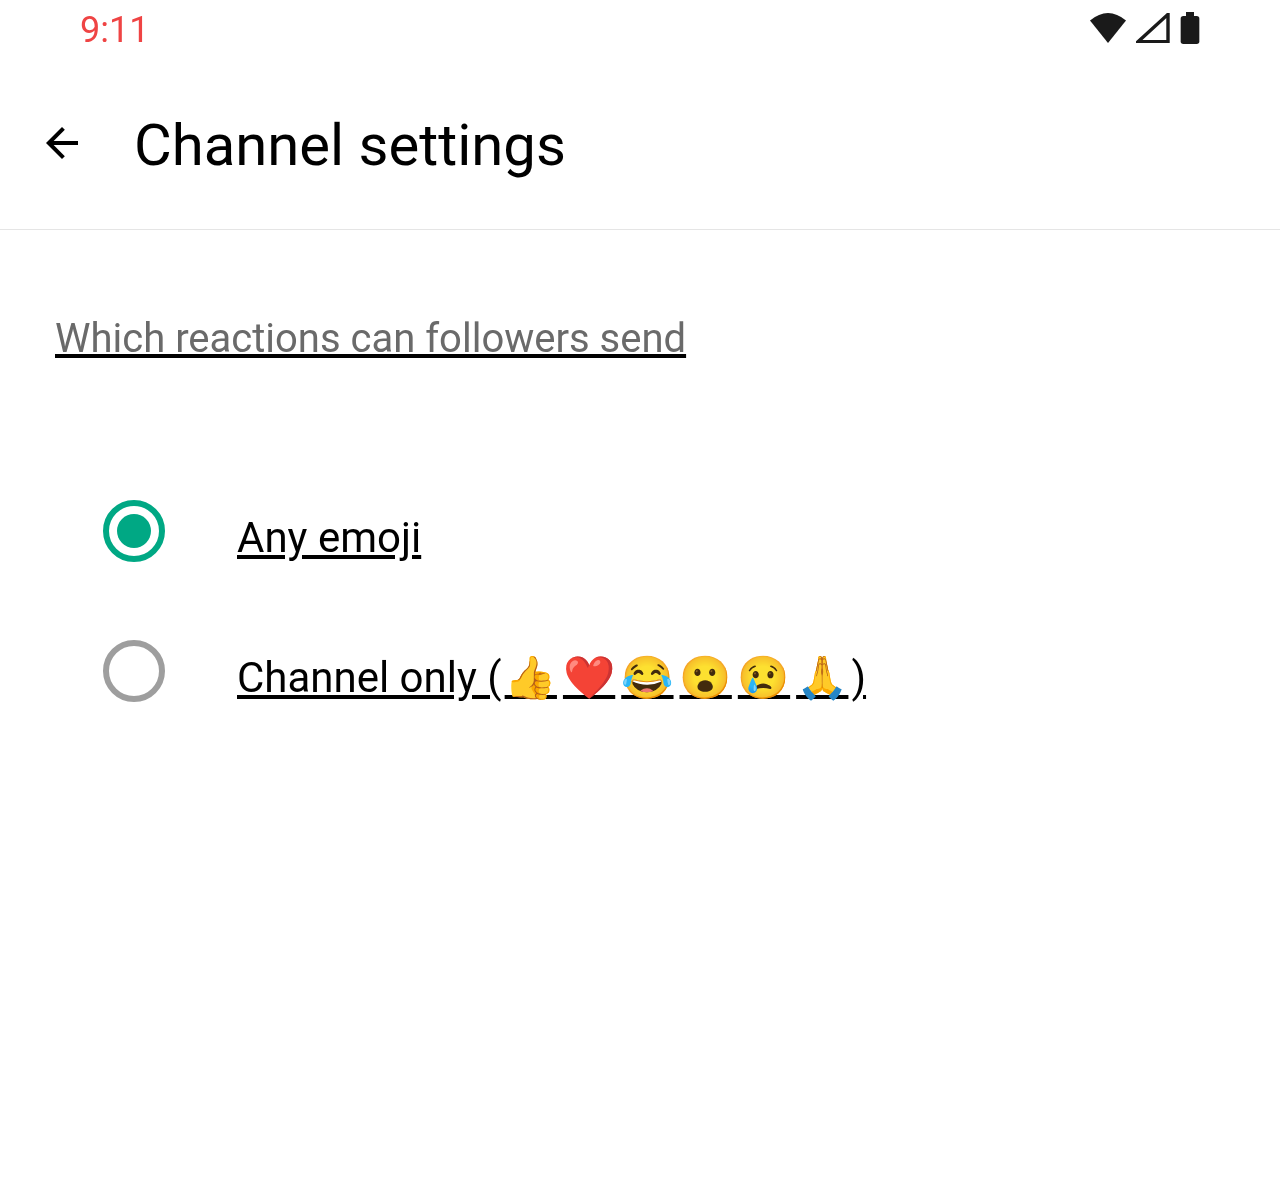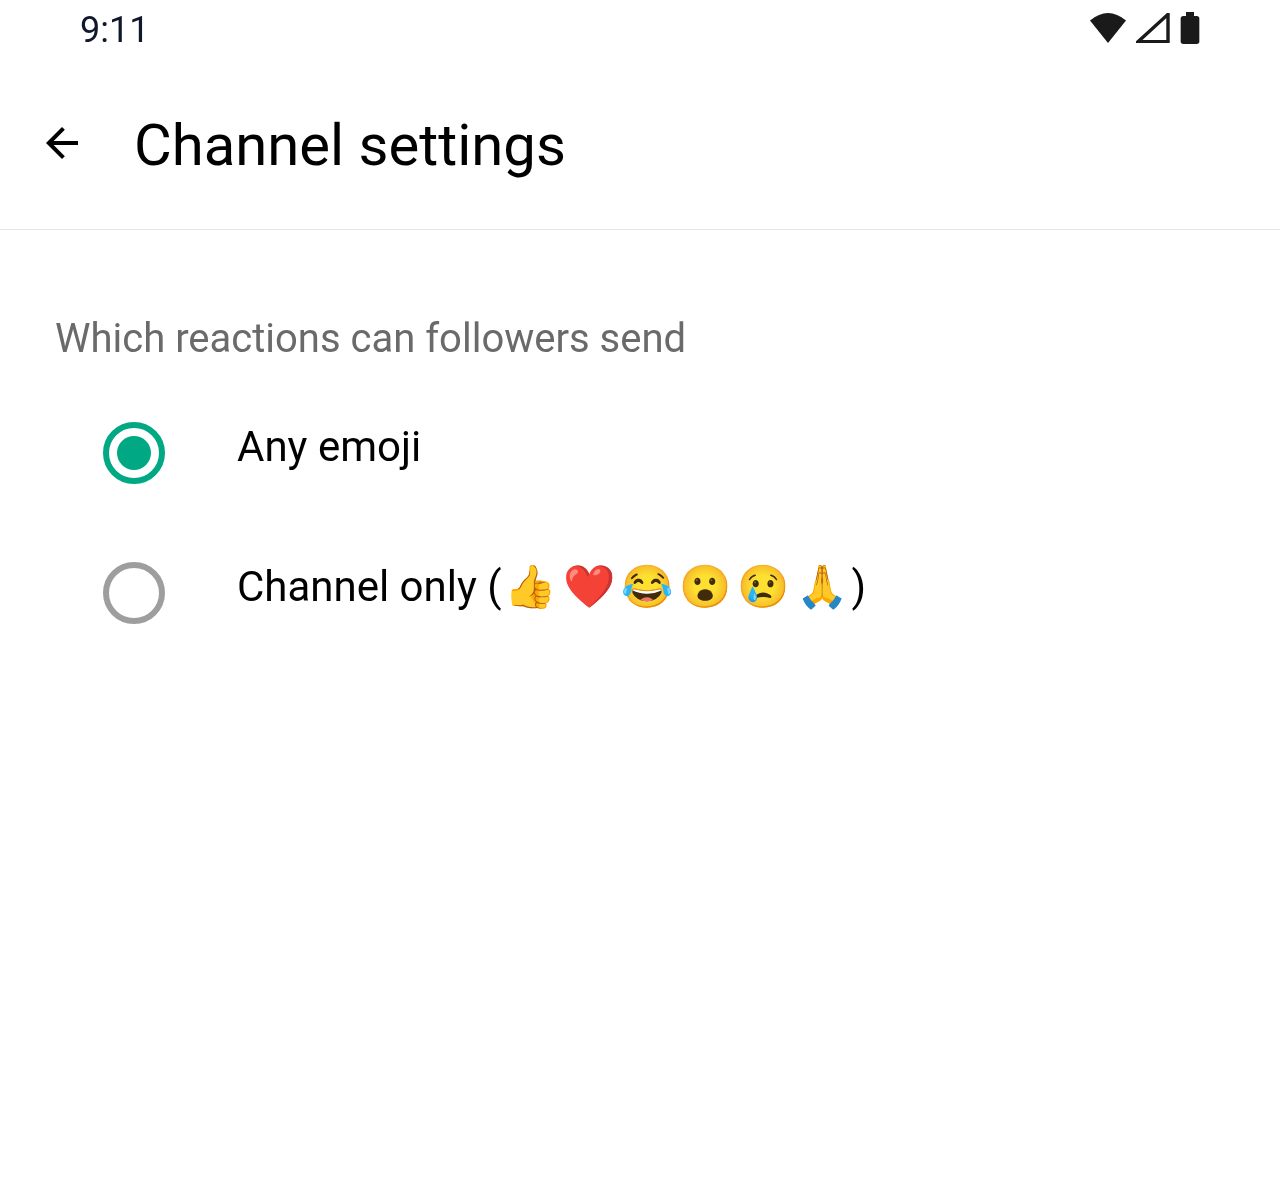--- a/index.html
+++ b/index.html
@@ -16,21 +16,21 @@
     }
     .status-bar {
       height: 60px;
       display: flex;
       align-items: center;
       justify-content: space-between;
       padding: 0 80px 0 80px;
     }
     .status-time {
       font-size: 36px;
-      color: #0f172a;
+      color: #ef4444;
       font-weight: 400;
       text-align: right;
     }
     .status-icons {
       display: flex;
       align-items: center;
       gap: 10px;
     }
     .header {
       height: 170px;
@@ -49,33 +49,34 @@
     }
     .page-title {
       font-size: 58px;
       font-weight: 400;
       color: #000000;
       margin-left: 40px;
       text-align: center;
     }
     .content {
       padding: 85px 55px 0 55px;
+      text-decoration: underline;
     }
     .section-title {
       font-size: 40px;
       color: #6a6a6a;
       font-weight: 400;
       margin-bottom: 60px;
     }
     .radio-group {
       padding-left: 48px;
     }
     .radio-option {
       display: flex;
-      align-items: flex-start;
+      align-items: flex-end;
       height: 140px;
       cursor: pointer;
     }
     .radio-circle {
       width: 62px;
       height: 62px;
       border-radius: 50%;
       border: 6px solid #9e9e9e;
       display: flex;
       align-items: center;

